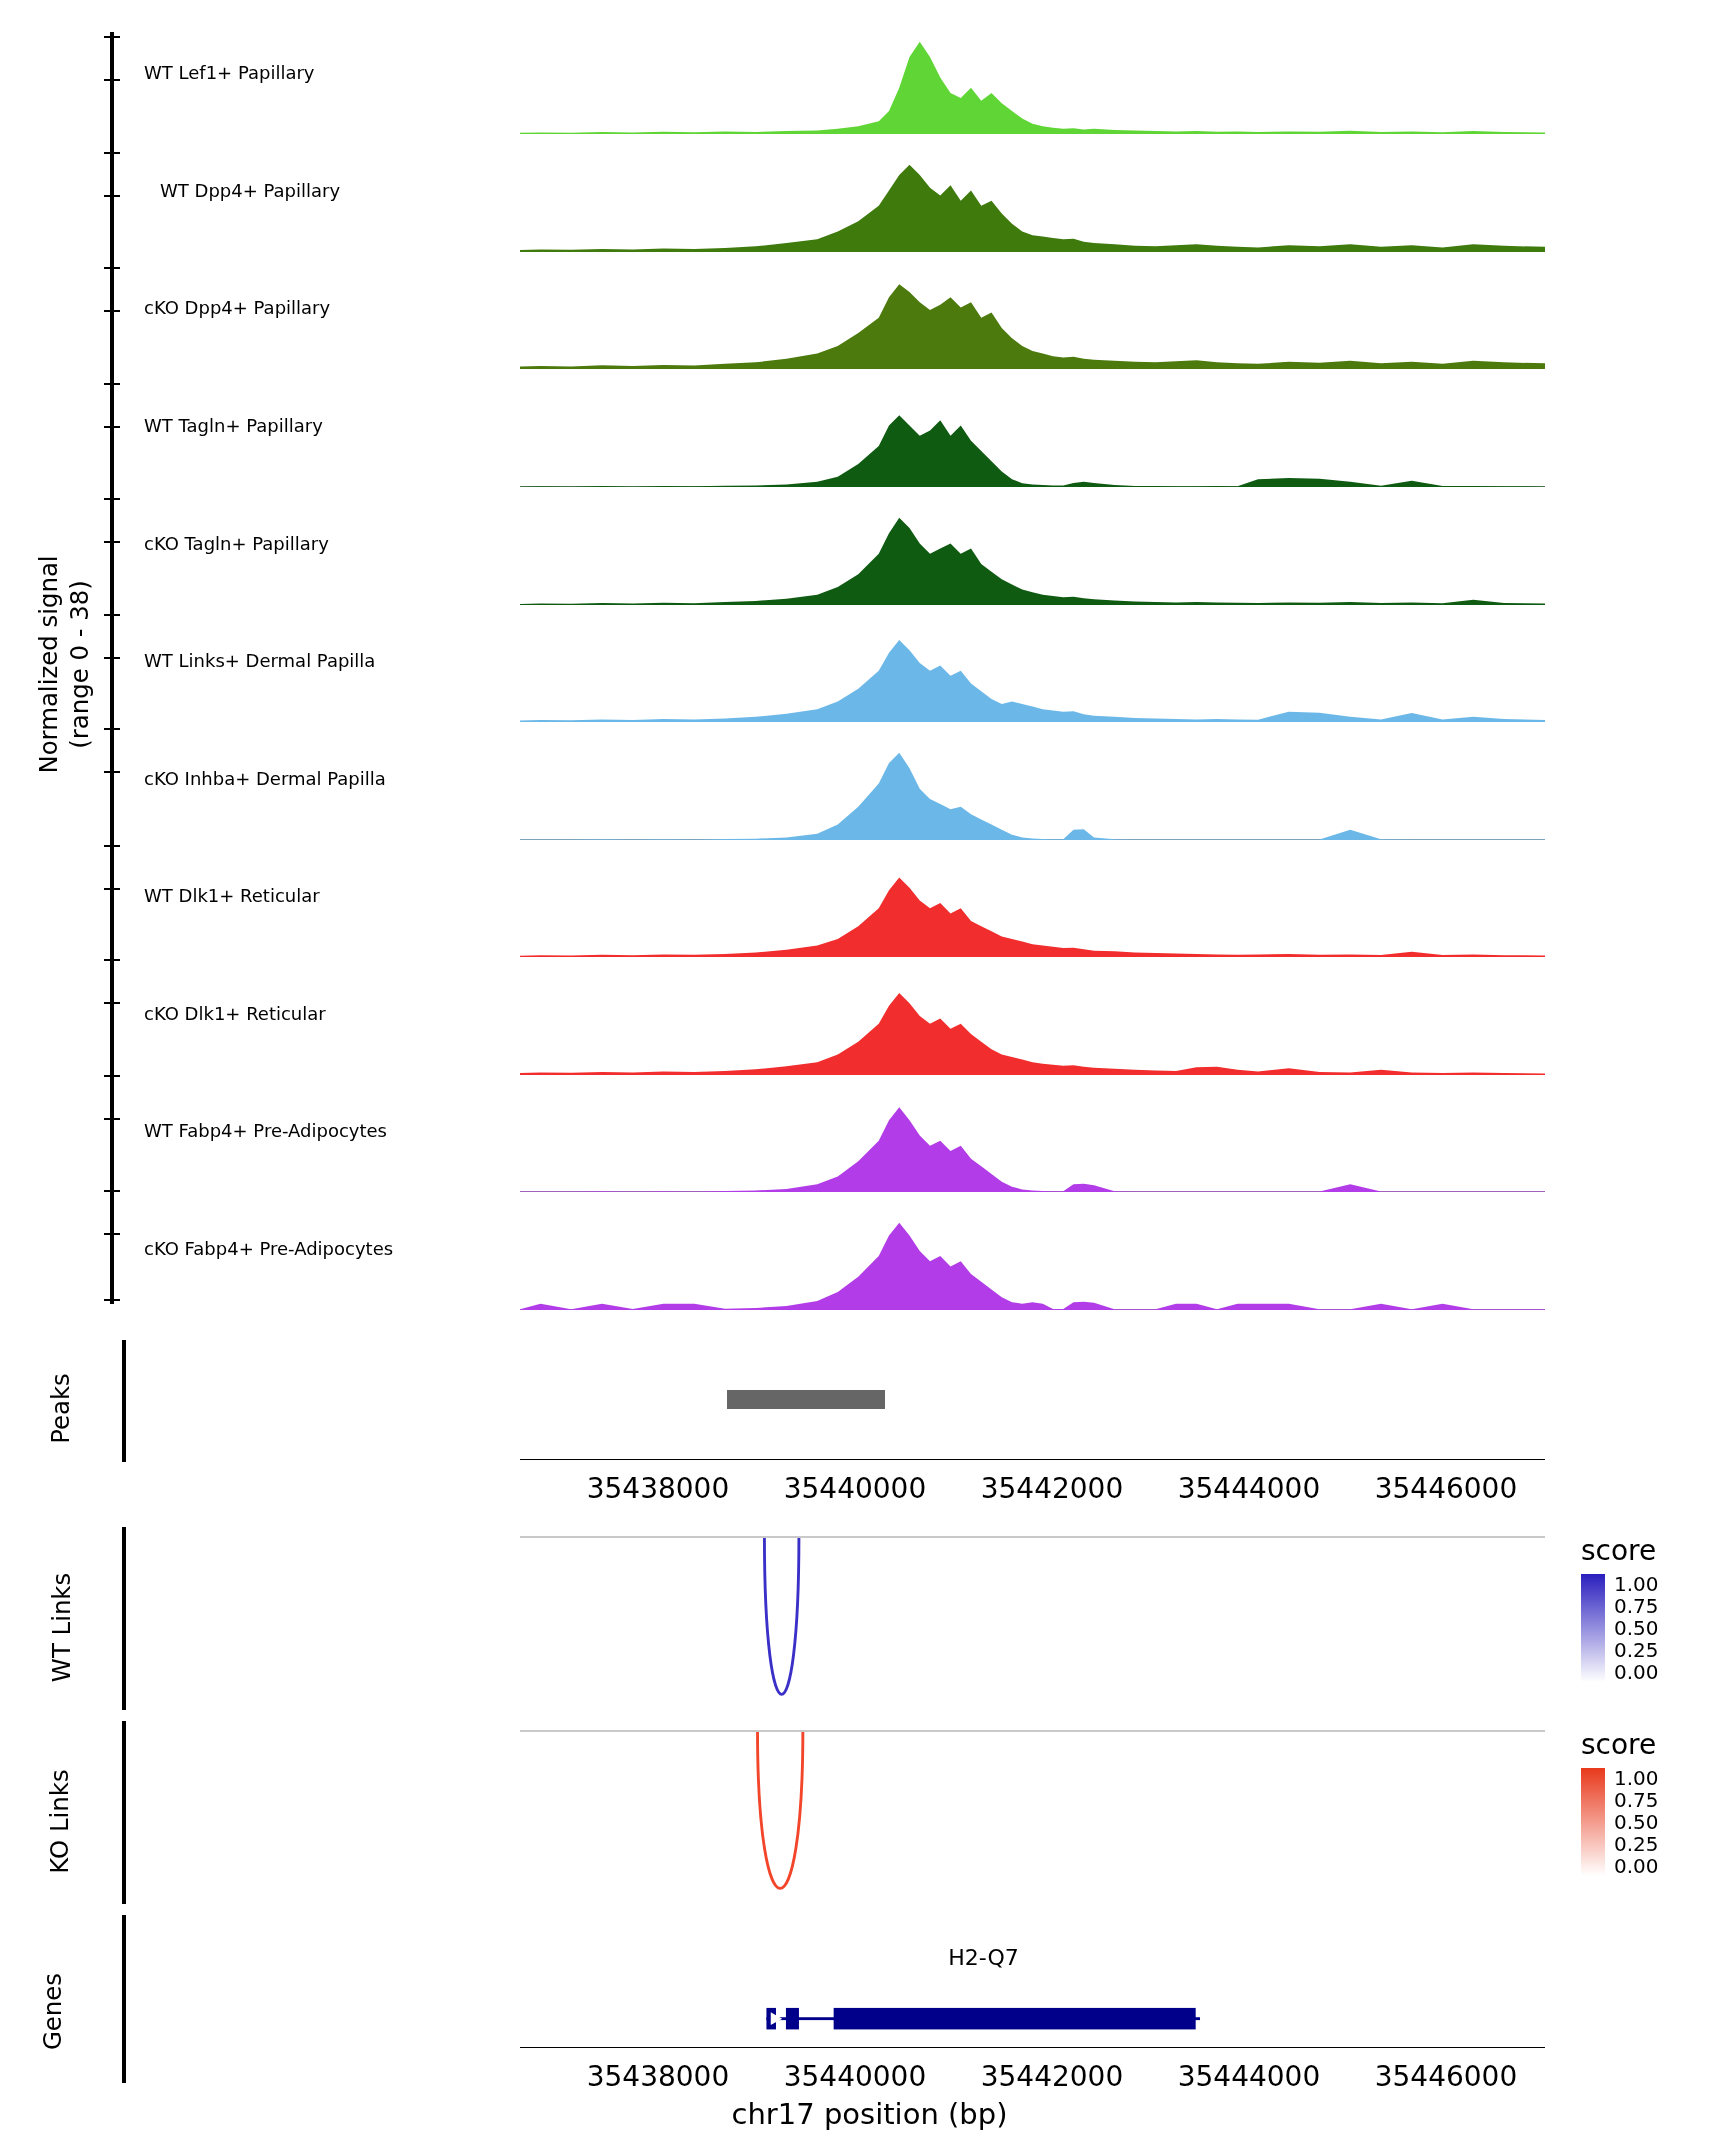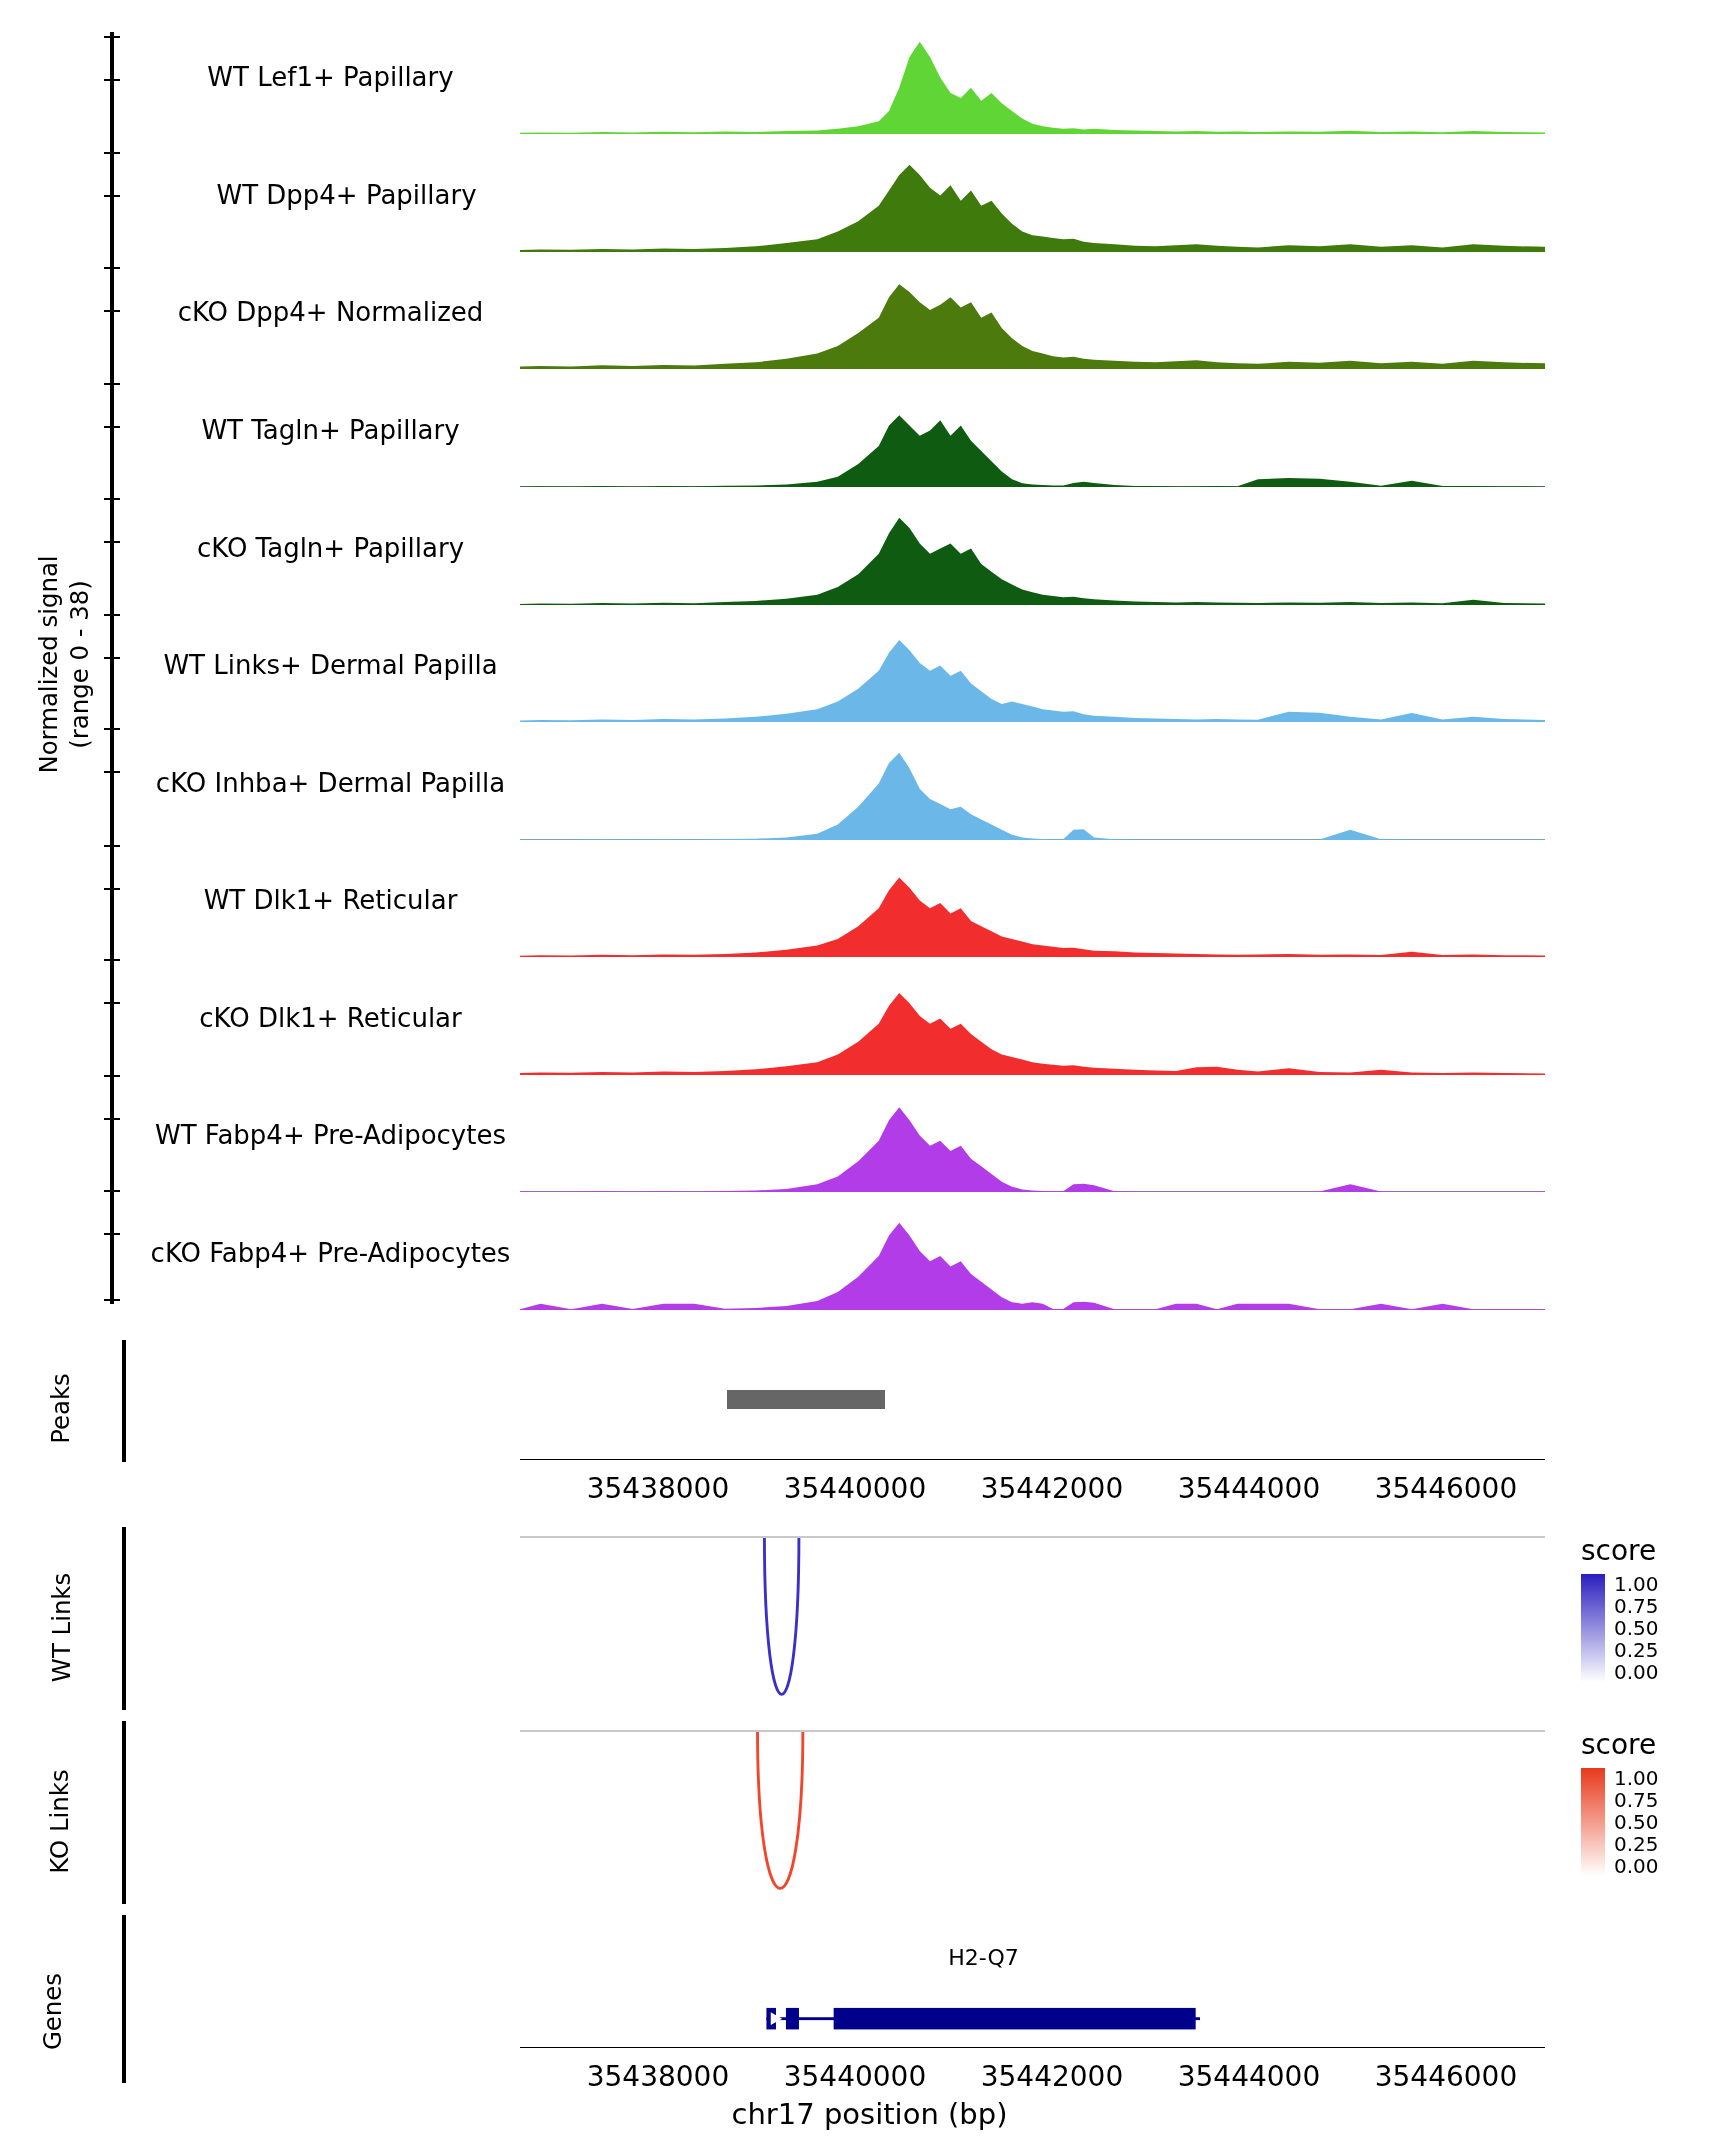--- a/index.html
+++ b/index.html
@@ -26,21 +26,21 @@
     transform-origin:center center;
     font-size:24.4px;
     text-align:center;
     line-height:1.25;
     white-space:nowrap;
   }
 
   .track{position:absolute;left:0;width:1721px;height:118px;}
   .track-label{
     position:absolute;right:0;top:0;width:459px;
-    text-align:center;font-size:26px;white-space:nowrap;
+    text-align:left;font-size:18px;white-space:nowrap;
   }
   .track-plot{position:absolute;left:520px;top:0;width:1025px;height:118px;}
   .baseline{position:absolute;left:0;bottom:16px;width:1025px;height:1.4px;background:#8c8c8c;}
   .track-plot svg{position:absolute;left:0;top:0;width:1025px;height:118px;display:block;}
 
   
   #peaks-panel{position:absolute;left:0;top:1333px;width:1721px;height:143px;}
   .section-spine{position:absolute;width:3.6px;background:#000000;left:122px;}
   .section-label{
     position:absolute;font-size:24.4px;white-space:nowrap;
@@ -122,21 +122,21 @@
         <div class="track" style="top: 150px; padding-left: 16px;">
           <div class="track-label" style="top: 30px; right: 1204px; width: 373px;">WT Dpp4+ Papillary</div>
           <div class="track-plot">
             <div class="baseline"></div>
             <svg width="1025" height="118" viewBox="0 0 1430 164">
               <path d="M0.0 139.1 L28.6 138.4 L71.5 138.8 L114.4 137.7 L157.3 138.4 L200.2 137.0 L243.1 137.7 L286.0 136.3 L328.9 134.1 L371.8 129.5 L414.7 124.1 L443.3 113.4 L471.9 99.1 L500.5 77.6 L514.8 56.1 L529.1 34.6 L543.4 20.3 L557.7 34.6 L572.0 52.5 L586.3 63.3 L600.6 48.9 L614.9 70.4 L629.2 56.1 L643.5 77.6 L657.8 70.4 L672.1 88.3 L686.4 102.6 L700.7 113.4 L715.0 118.7 L729.3 120.5 L743.6 122.3 L757.9 124.1 L772.2 123.4 L786.5 127.7 L800.8 129.5 L829.4 131.3 L858.0 133.1 L886.6 134.1 L915.2 132.7 L943.8 131.3 L972.4 133.4 L1001.0 134.8 L1029.6 135.6 L1072.5 132.7 L1115.4 134.1 L1158.3 131.3 L1201.2 134.8 L1244.1 132.7 L1287.0 135.6 L1329.9 131.3 L1372.8 133.4 L1430.0 134.8 L1430 142 L0 142 Z" fill="#3E7A0C" stroke="none"></path>
             </svg>
           </div>
         </div>
         <div class="track" style="top: 267px;">
-          <div class="track-label" style="top: 30px; right: 1204px; width: 373px;">cKO Dpp4+ Normalized</div>
+          <div class="track-label" style="top: 30px; right: 1204px; width: 373px;">cKO Dpp4+ Papillary</div>
           <div class="track-plot">
             <div class="baseline"></div>
             <svg width="1025" height="118" viewBox="0 0 1430 164">
               <path d="M0.0 138.4 L28.6 137.7 L71.5 138.4 L114.4 136.6 L157.3 137.7 L200.2 136.3 L243.1 137.0 L286.0 134.8 L328.9 132.7 L371.8 127.7 L414.7 120.5 L443.3 109.8 L471.9 91.9 L500.5 70.4 L514.8 41.8 L529.1 23.9 L543.4 34.6 L557.7 48.9 L572.0 59.7 L586.3 52.5 L600.6 41.8 L614.9 56.1 L629.2 48.9 L643.5 70.4 L657.8 63.3 L672.1 84.7 L686.4 99.1 L700.7 109.8 L715.0 116.9 L729.3 120.5 L743.6 124.1 L757.9 125.9 L772.2 124.8 L786.5 127.7 L800.8 129.1 L829.4 130.5 L858.0 132.0 L886.6 132.7 L915.2 131.3 L943.8 129.8 L972.4 132.7 L1001.0 134.1 L1029.6 134.8 L1072.5 132.0 L1115.4 133.4 L1158.3 130.5 L1201.2 134.1 L1244.1 132.0 L1287.0 134.8 L1329.9 130.5 L1372.8 132.7 L1430.0 134.1 L1430 142 L0 142 Z" fill="#4C7A0C" stroke="none"></path>
             </svg>
           </div>
         </div>
         <div class="track" style="top: 385px;">
           <div class="track-label" style="top: 30px; right: 1204px; width: 373px;">WT Tagln+ Papillary</div>
           <div class="track-plot">

